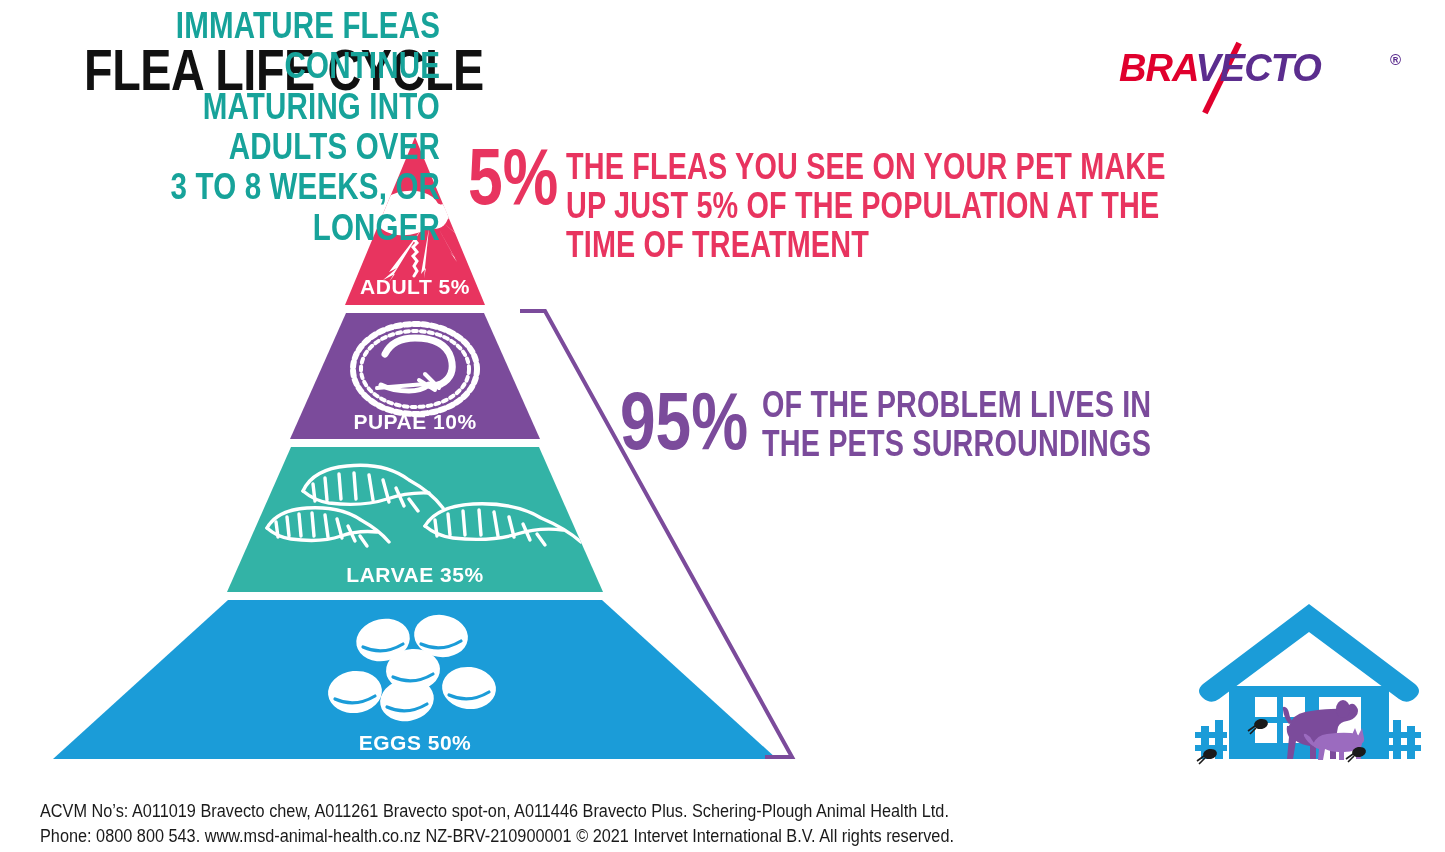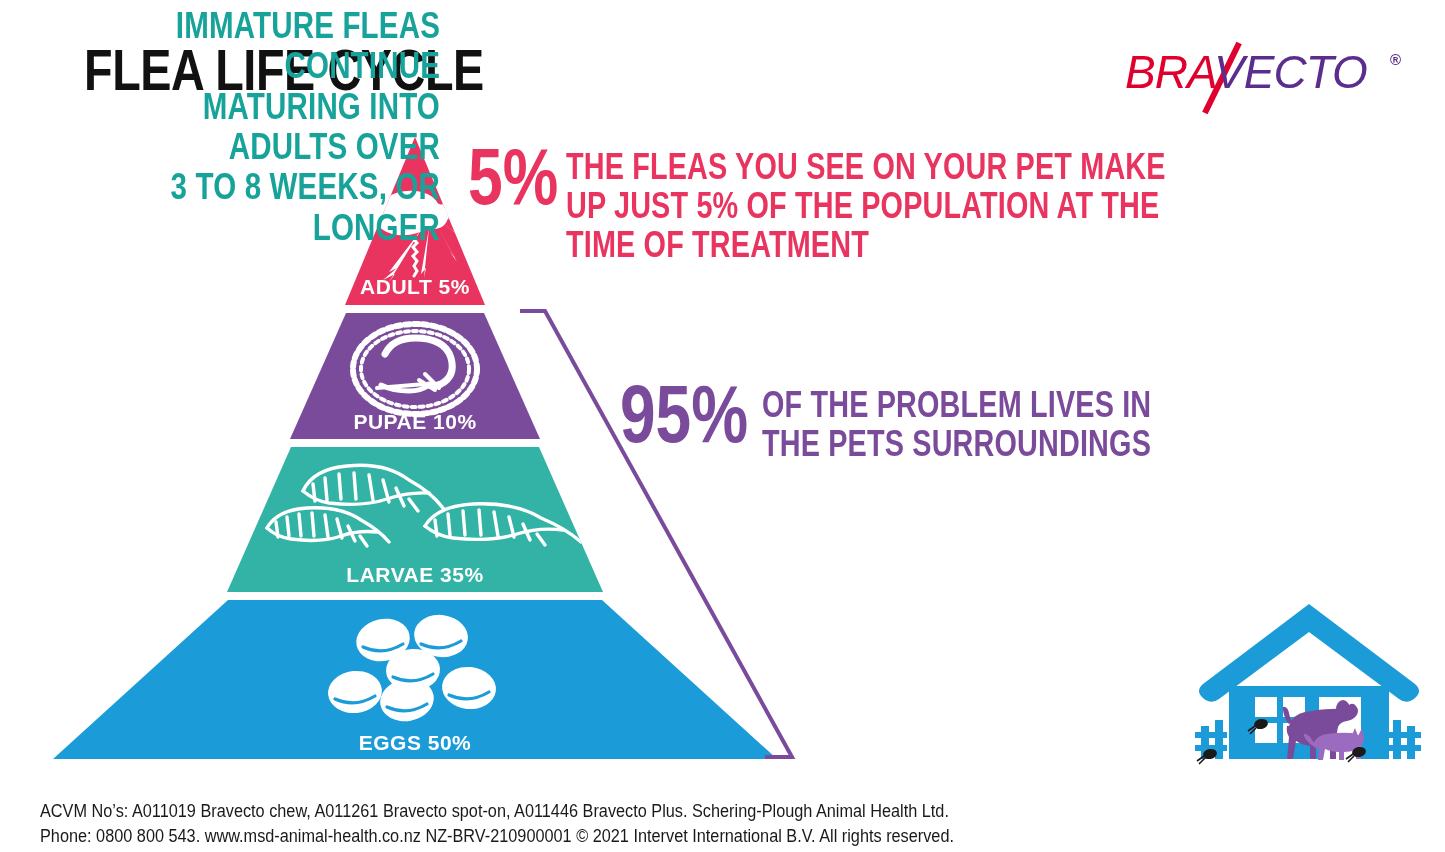--- a/index.html
+++ b/index.html
@@ -38,24 +38,24 @@
   
   #brand-logo {
     position: absolute;
     right: 44px;
     top: 37px;
     width: 290px;
     height: 72px;
   }
   #brand-logo .logo-text {
     position: absolute;
-    left: 14px;
+    left: 8px;
     top: 6px;
-    font-size: 46px;
-    font-weight: 400;
+    font-size: 38px;
+    font-weight: 700;
     font-style: italic;
     letter-spacing: -1px;
     white-space: nowrap;
     line-height: 1;
   }
   #brand-logo .logo-bra { color: #E0002D; }
   #brand-logo .logo-vecto { color: #5B2D8E; }
   #brand-logo .logo-reg {
     position: absolute;
     right: 0px;
@@ -126,20 +126,21 @@
   #callout-adult .callout-body {
     font-size: 36px;
     margin-left: -18px;
     margin-top: 6px;
   }
 
   #callout-environment {
     left: 620px;
     top: 372px;
     color: #7B4B9B;
+    align-items: center;
   }
   #callout-environment .callout-pct { font-size: 82px; }
   #callout-environment .callout-body {
     font-size: 36px;
     margin-left: -22px;
     margin-top: 8px;
   }
 
   #callout-immature {
     left: 752px;

